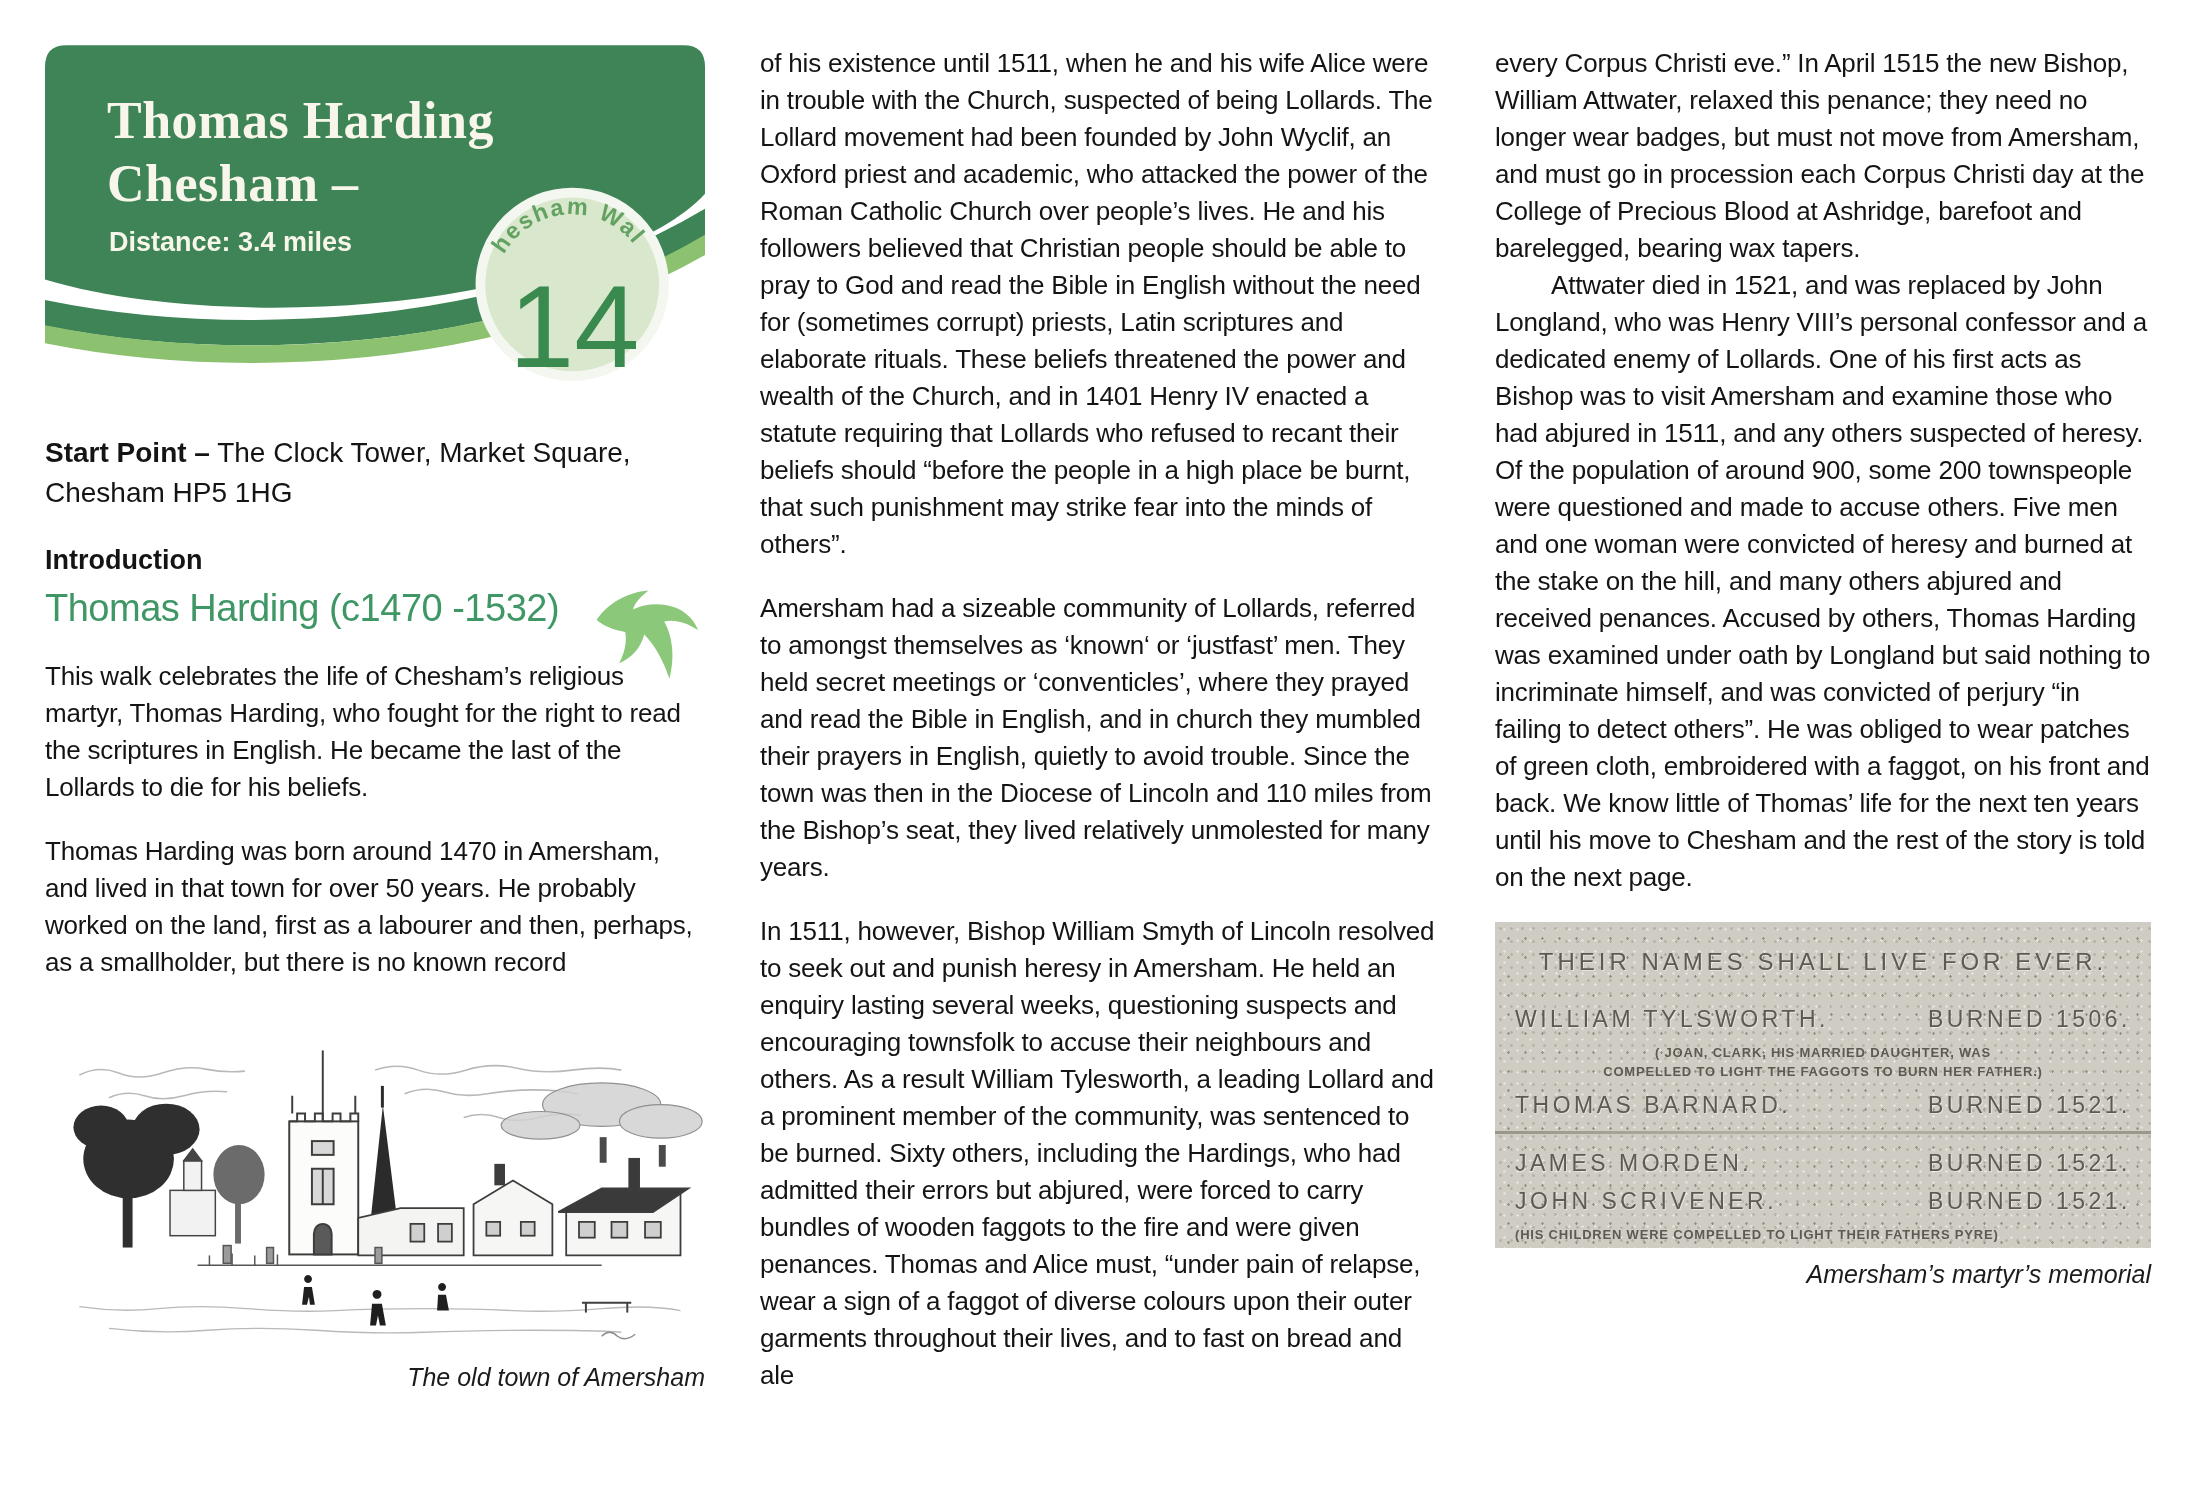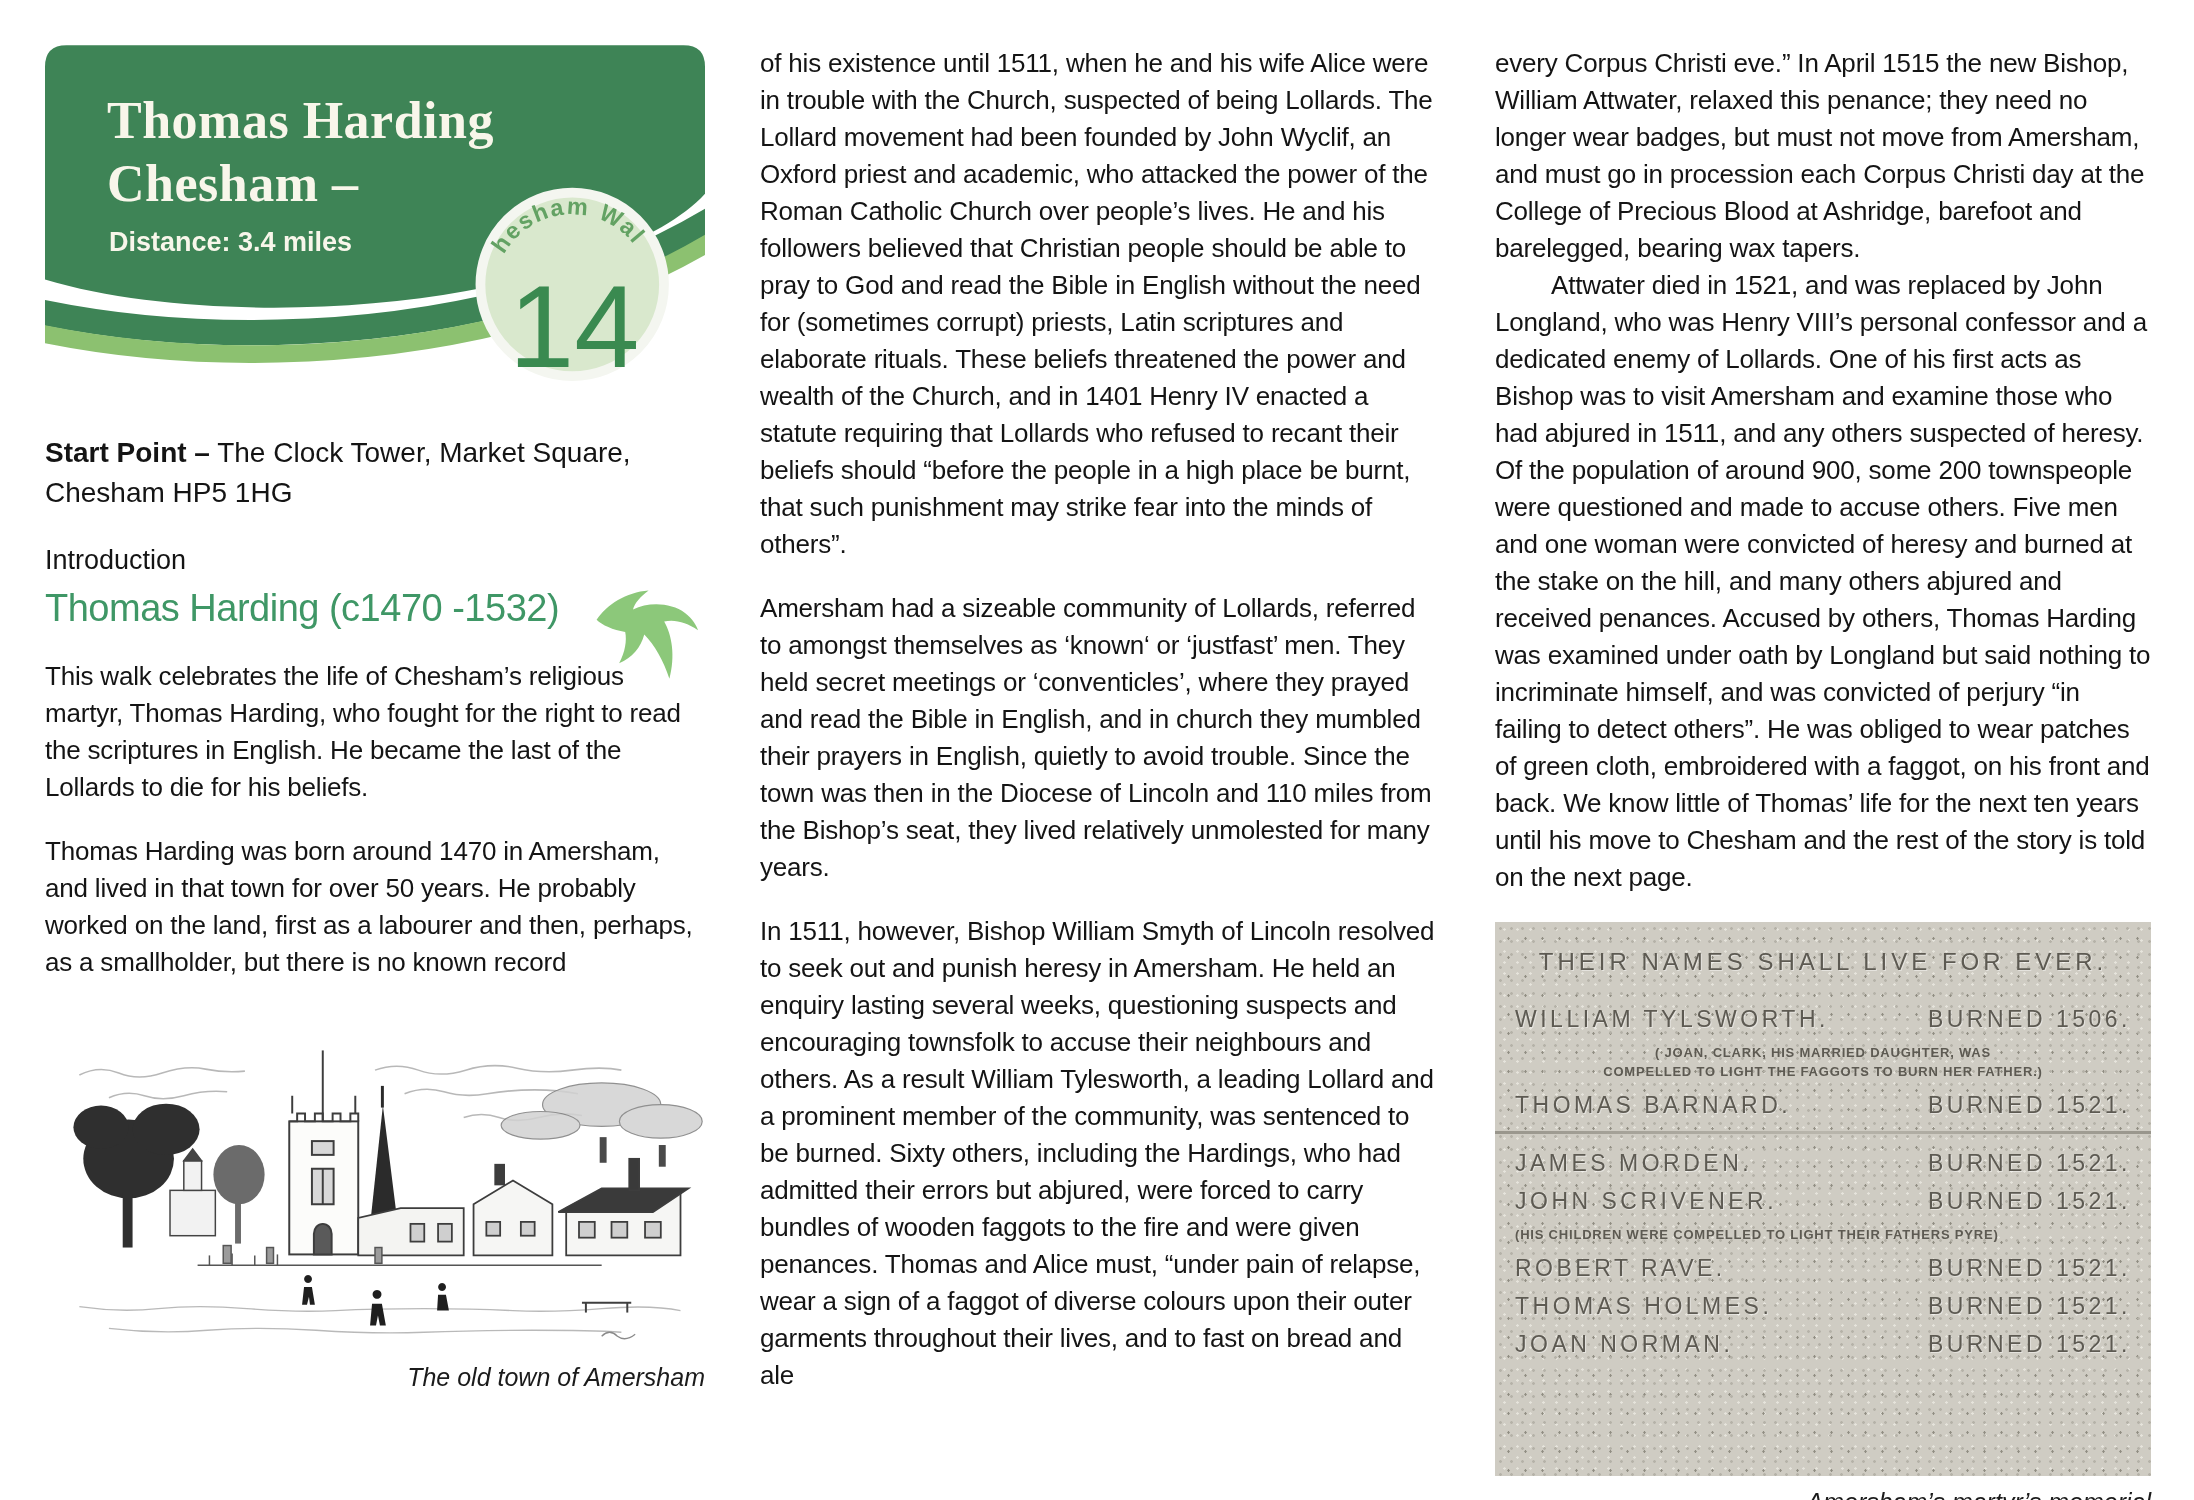--- a/index.html
+++ b/index.html
@@ -25,33 +25,33 @@
   .shape-green{fill:var(--green-dark);}
   .band-dark{stroke:var(--green-dark);stroke-width:26;fill:none;}
   .band-light{stroke:var(--green-band);stroke-width:18;fill:none;}
   .badge-circle{fill:var(--badge-fill);stroke:var(--badge-ring);stroke-width:10;}
   .badge-arc-text{fill:var(--badge-text);font-size:24px;font-weight:bold;letter-spacing:2px;}
   .badge-number{fill:var(--badge-number);font-size:120px;text-anchor:middle;}
 
   
   .start-point{font-size:28px;line-height:40px;margin:0 0 32px 0;}
   .start-point b{font-weight:bold;margin-top:17px;}
-  .intro-label{font-size:27px;font-weight:normal;margin:12px 0 8px 0;}
+  .intro-label{font-size:27px;font-weight:bold;margin:12px 0 8px 0;}
   .green-title-wrap{position:relative;padding-right:128px;margin:0 0 26px 0;}
   .green-title{font-size:38px;line-height:48px;font-weight:normal;color:var(--heading-green);
       margin:0;letter-spacing:-0.5px;}
   .bird{position:absolute;top:-4px;right:0;width:118px;height:104px;}
   .bird path{fill:var(--bird-green);}
   figure{margin:0;}
   .engraving{width:660px;height:340px;display:block;}
   .fig-caption{font-size:25px;font-style:italic;text-align:right;margin-top:12px;color:#1b1b1b;}
 
   
   .memorial{margin-top:26px;}
-  .stone{box-sizing:border-box;width:656px;height:554px;padding:26px 20px 18px 20px;
+  .stone{box-sizing:border-box;width:656px;height:326px;padding:26px 20px 18px 20px;
     background-color:var(--stone-bg);
     background-image:
       radial-gradient(#b5b2a8 1px, transparent 1.5px),
       radial-gradient(#918e83 0.9px, transparent 1.4px),
       radial-gradient(#e6e4dc 1.1px, transparent 1.6px);
     background-size:11px 13px,17px 19px,13px 11px;
     background-position:0 0,5px 7px,3px 2px;
     color:var(--stone-text);overflow:hidden;}
   .stone-heading{font-size:24px;letter-spacing:4px;text-align:center;margin:0 0 30px 0;
       text-shadow:1px 1px 0 rgba(255,255,255,0.45);}

